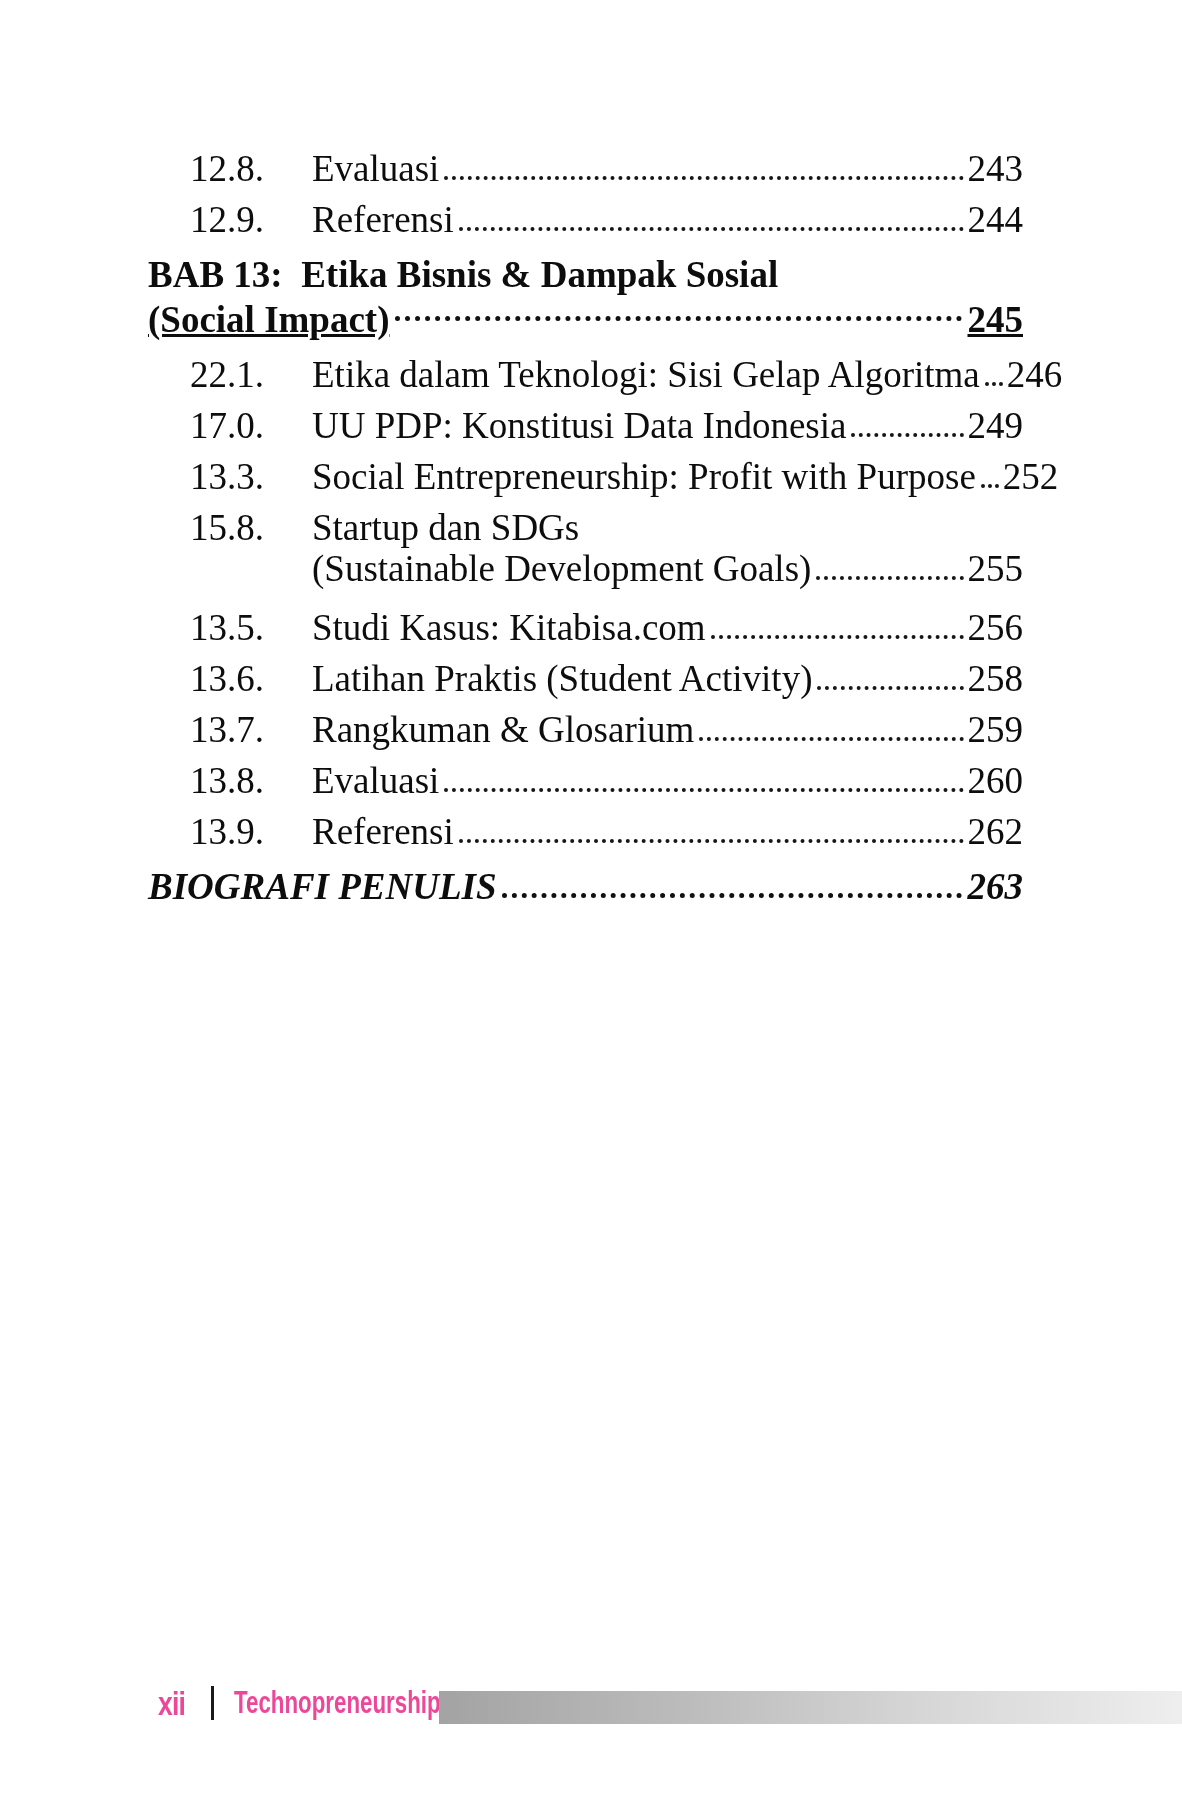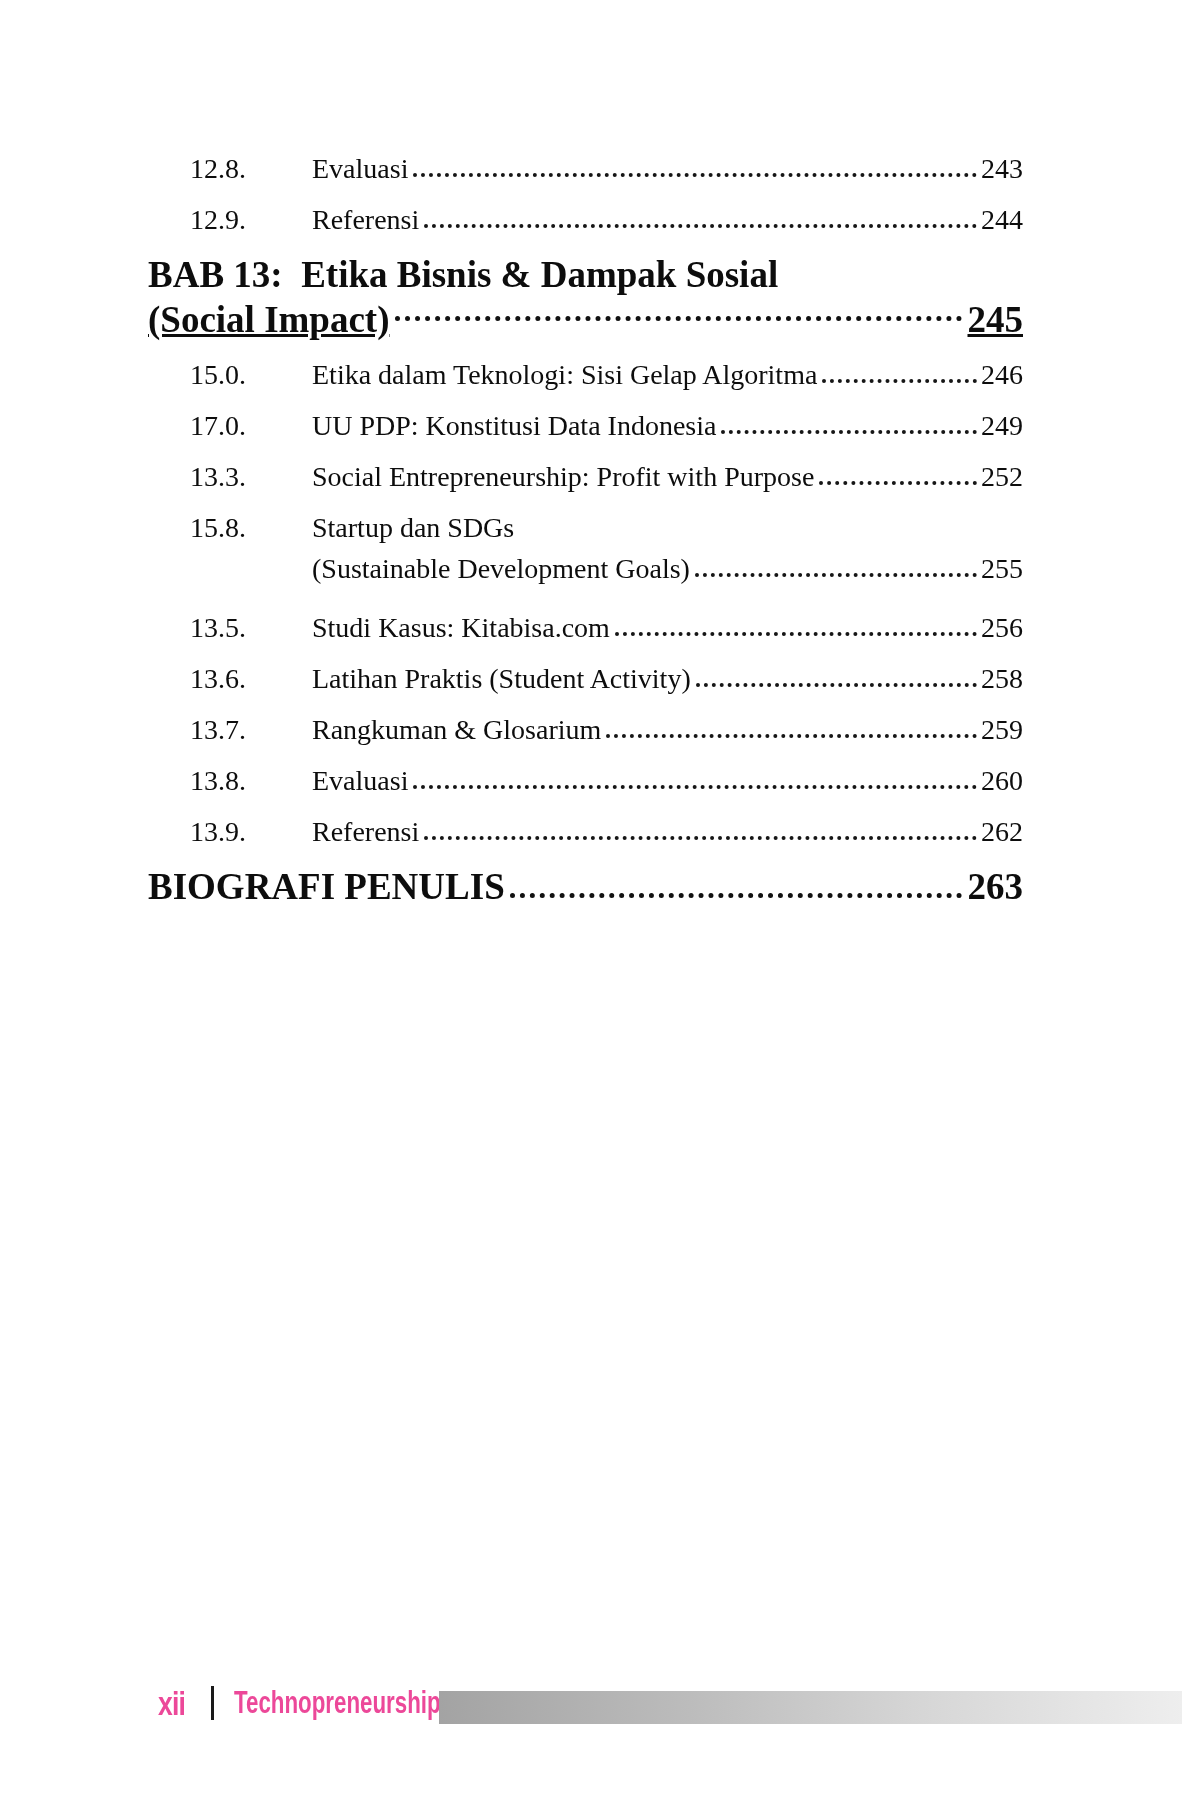--- a/index.html
+++ b/index.html
@@ -14,21 +14,21 @@
   .page-content {
     position: absolute;
     left: 148px; top: 150px;
     width: 875px;
   }
   
   .toc-row {
     display: flex;
     align-items: baseline;
     padding-left: 42px;
-    font-size: 28px;
+    font-size: 37px;
     line-height: 38px;
     margin-bottom: 13px;
     white-space: nowrap;
   }
   .toc-num {
     flex: 0 0 122px;
   }
   .toc-title { flex: 0 0 auto; }
   .leader {
     flex: 1 1 auto;
@@ -65,20 +65,21 @@
     text-decoration: underline;
   }
   .chapter-single {
     display: flex;
     align-items: baseline;
     font-weight: bold;
     font-size: 37px;
     line-height: 45px;
     margin-top: 4px;
     white-space: nowrap;
+    font-style: italic;
   }
   
   .footer {
     position: absolute;
     left: 158px; top: 1682px;
     height: 42px;
     display: flex;
     align-items: center;
     font-family: "Liberation Sans", sans-serif;
     font-weight: bold;
@@ -131,21 +132,21 @@
   <div class="chapter">
     <span class="chapter-line1">BAB 13:  Etika Bisnis &amp; Dampak Sosial</span>
     <span class="chapter-line2">
       <span>(Social Impact)</span>
       <span class="leader bold-leader"></span>
       <span class="toc-page">245</span>
     </span>
   </div>
 
   <div class="toc-row">
-    <span class="toc-num">15.0.</span>
+    <span class="toc-num">22.1.</span>
     <span class="toc-title">Etika dalam Teknologi: Sisi Gelap Algoritma</span>
     <span class="leader"></span>
     <span class="toc-page">246</span>
   </div>
 
   <div class="toc-row">
     <span class="toc-num">17.0.</span>
     <span class="toc-title">UU PDP: Konstitusi Data Indonesia</span>
     <span class="leader"></span>
     <span class="toc-page">249</span>

